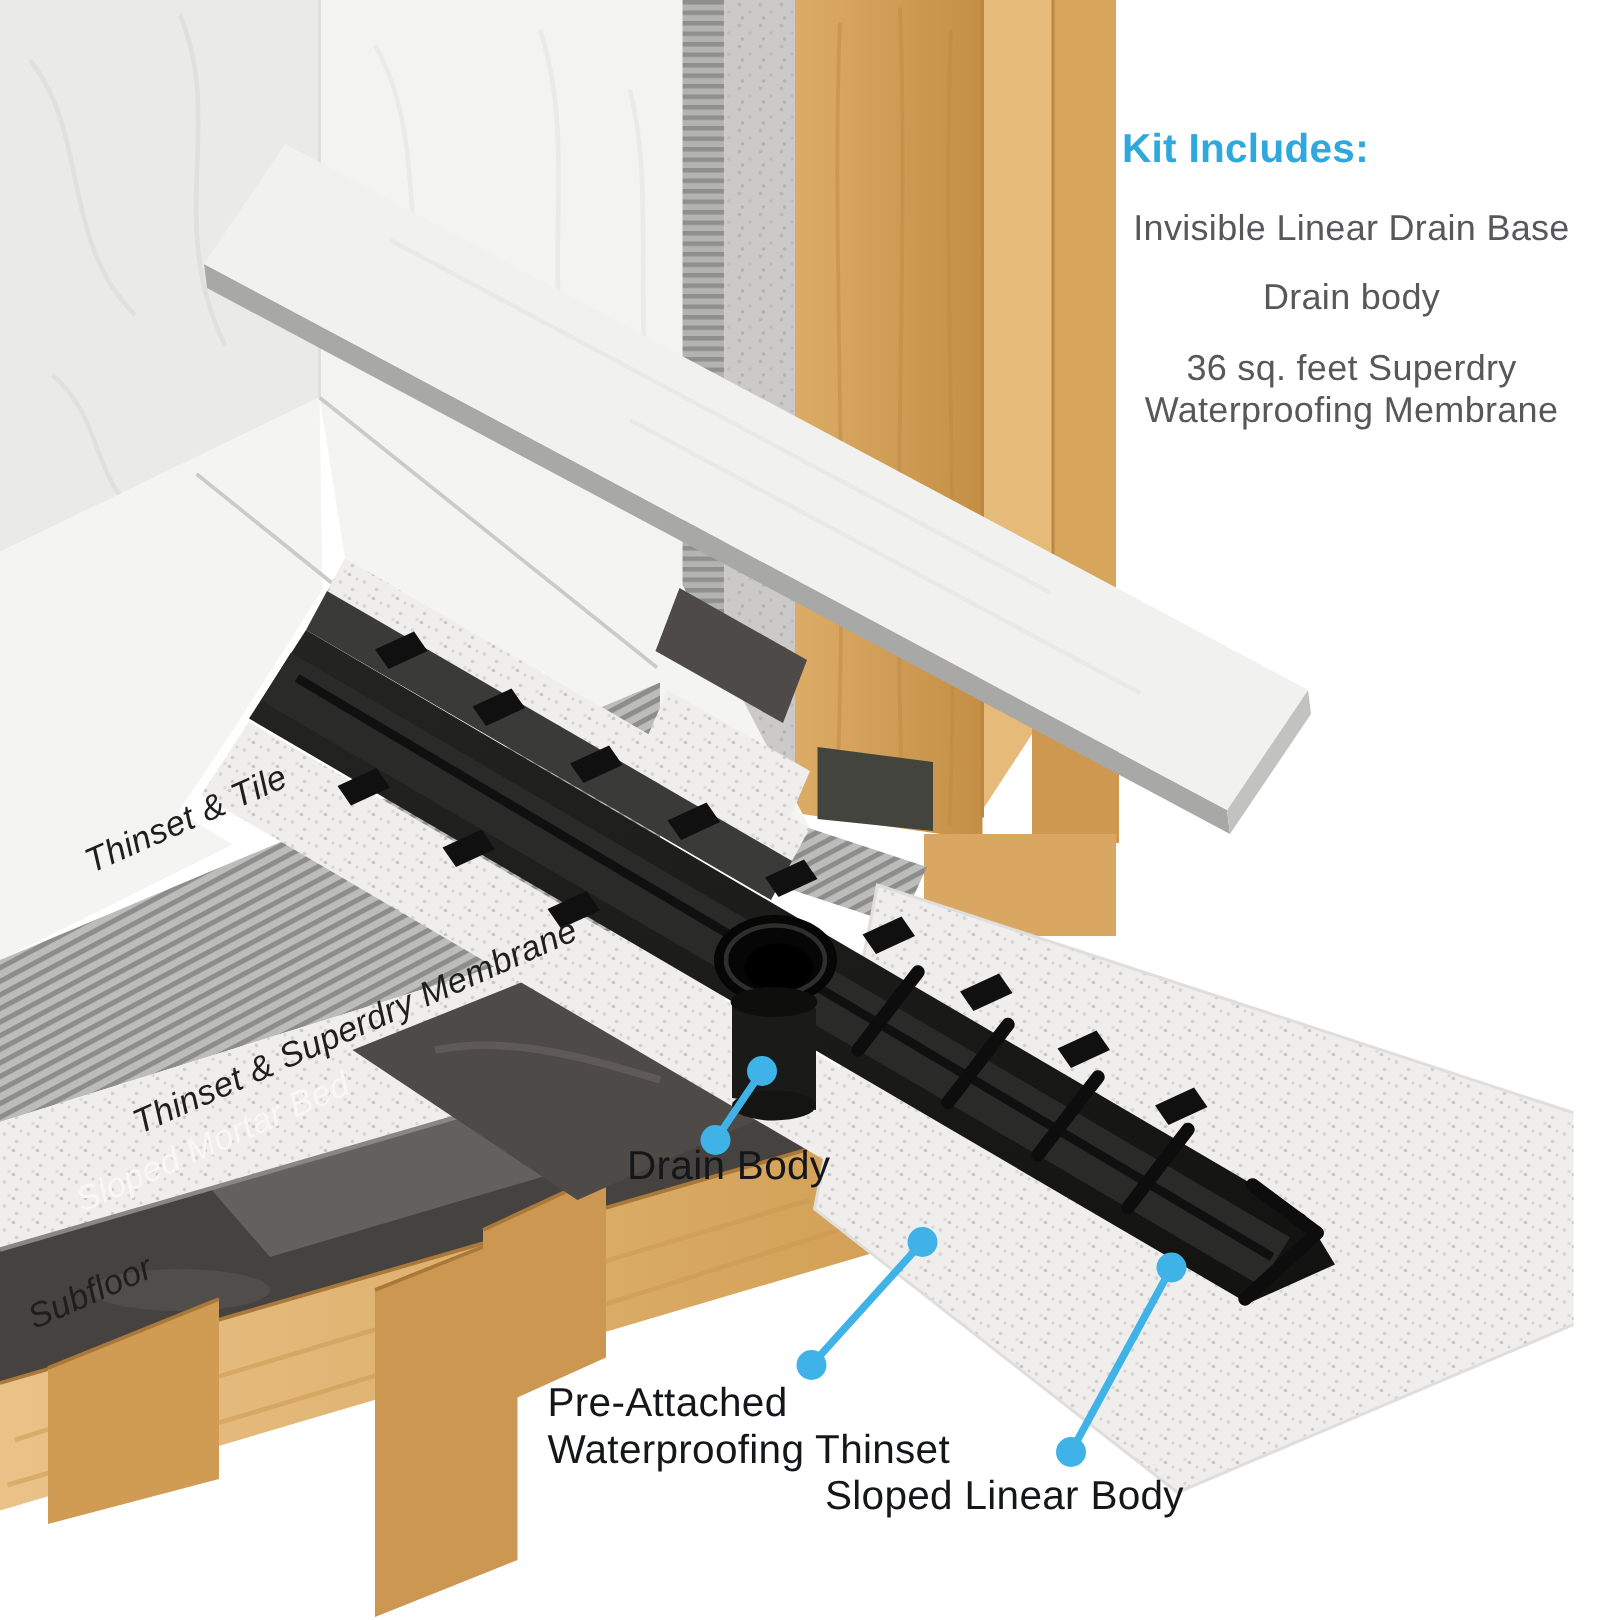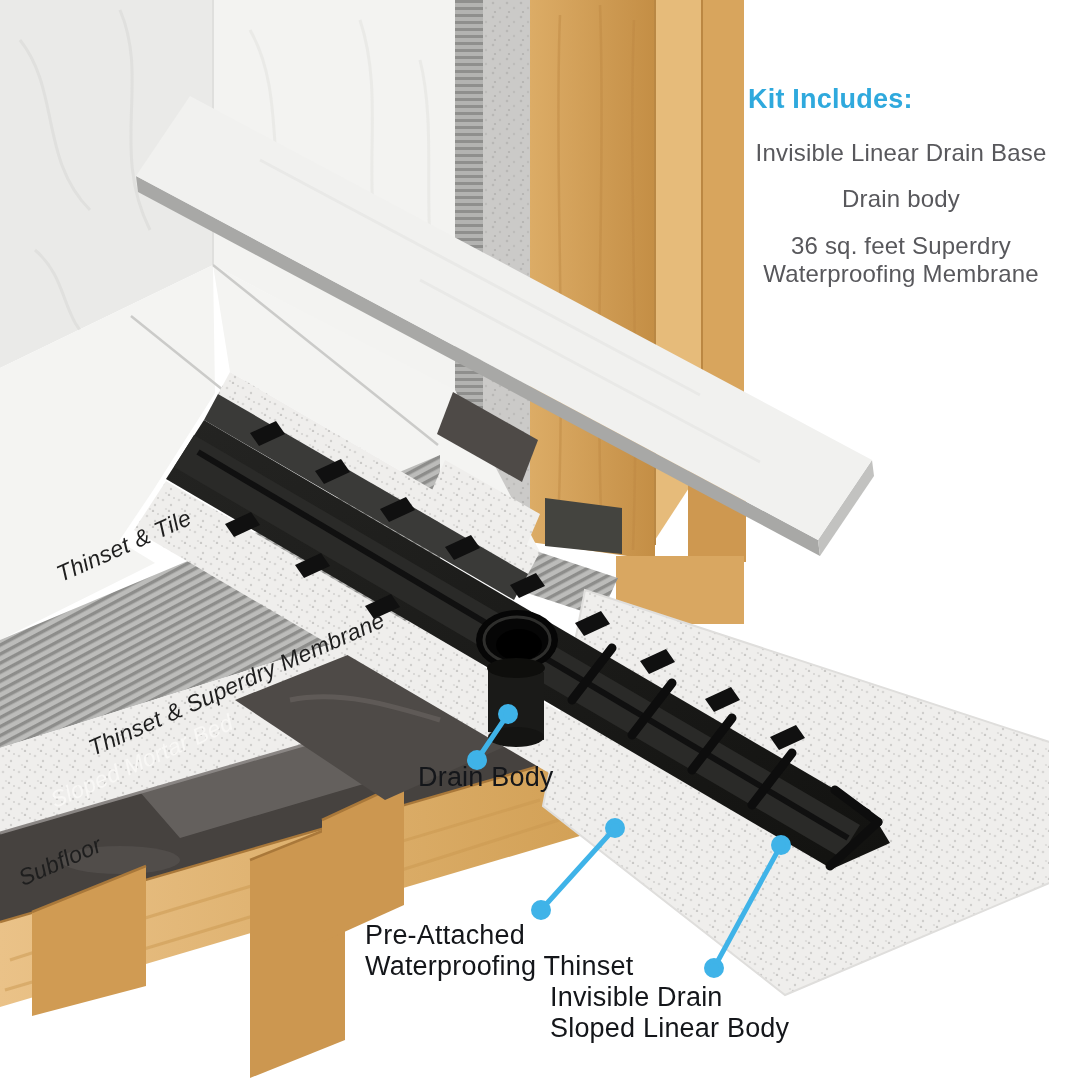--- a/index.html
+++ b/index.html
@@ -220,17 +220,16 @@
   <div class="label layer-label" style="left:20px;top:866px;">Subfloor</div>
 
   <div class="label callout" style="left:418px;top:762px;">
     <span>Drain Body</span>
   </div>
   <div class="label callout" style="left:365px;top:888px;margin-top:32px;">
     <div>Pre-Attached</div>
     <div>Waterproofing Thinset</div>
   </div>
   <div class="label callout" style="left:550px;top:982px;">
-    <div>Invisible Drain</div>
     <div>Sloped Linear Body</div>
   </div>
 
 </div>
 
 </body></html>

